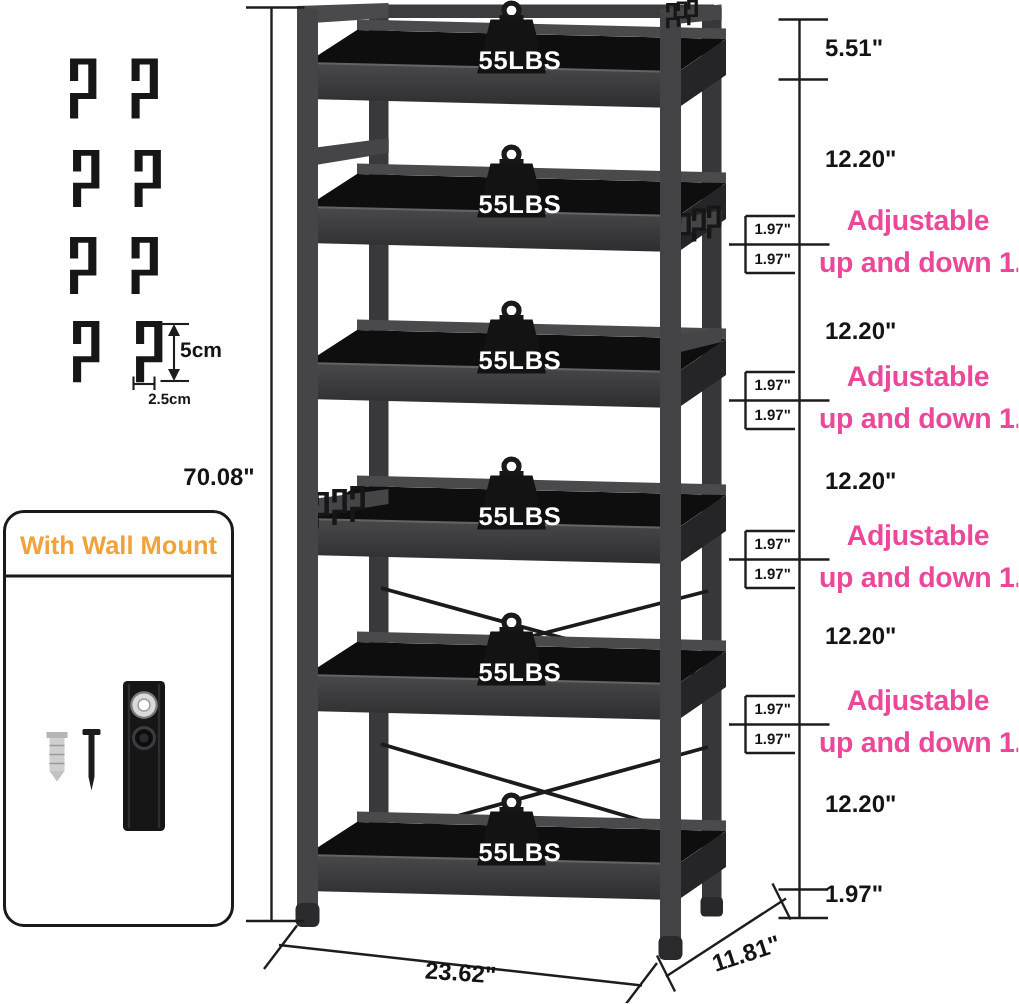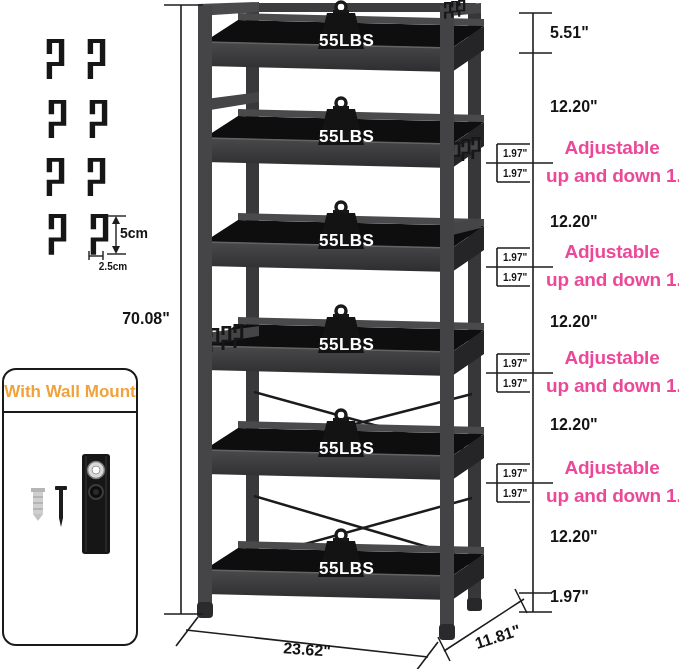--- a/index.html
+++ b/index.html
@@ -11,21 +11,21 @@
     position:absolute; border:2px solid #1a1a1a; border-radius:14px;
     background:#fff; box-sizing:border-box; z-index:1;
   }
   .panel-title {
     position:absolute; left:0; right:0; top:0; text-align:center;
     color:#F0A23B; font-weight:700; border-bottom:2px solid #1a1a1a;
     box-sizing:border-box;
   }
   #panel-shooks { left:5px; top:3px; width:153px; height:280px; }
   #panel-shooks .panel-title { height:29px; font-size:17px; padding-top:5px; }
-  #panel-wall { left:2px; top:368px; width:136px; height:278px; }
+  #panel-wall { left:2px; top:340px; width:154px; height:278px; }
   #panel-wall .panel-title { height:43px; font-size:17px; padding-top:12px; }
   svg.art { position:absolute; left:0; top:0; z-index:2; }
   .lbl {
     position:absolute; color:#141414; font-weight:700; white-space:nowrap;
     z-index:3; font-size:16px; line-height:18px;
   }
   .lbl.small { font-size:10px; line-height:11px; }
   .lbl.tiny { font-size:14px; line-height:12px; }
   .lbl.center { text-align:center; }
   .weight-lbl {

